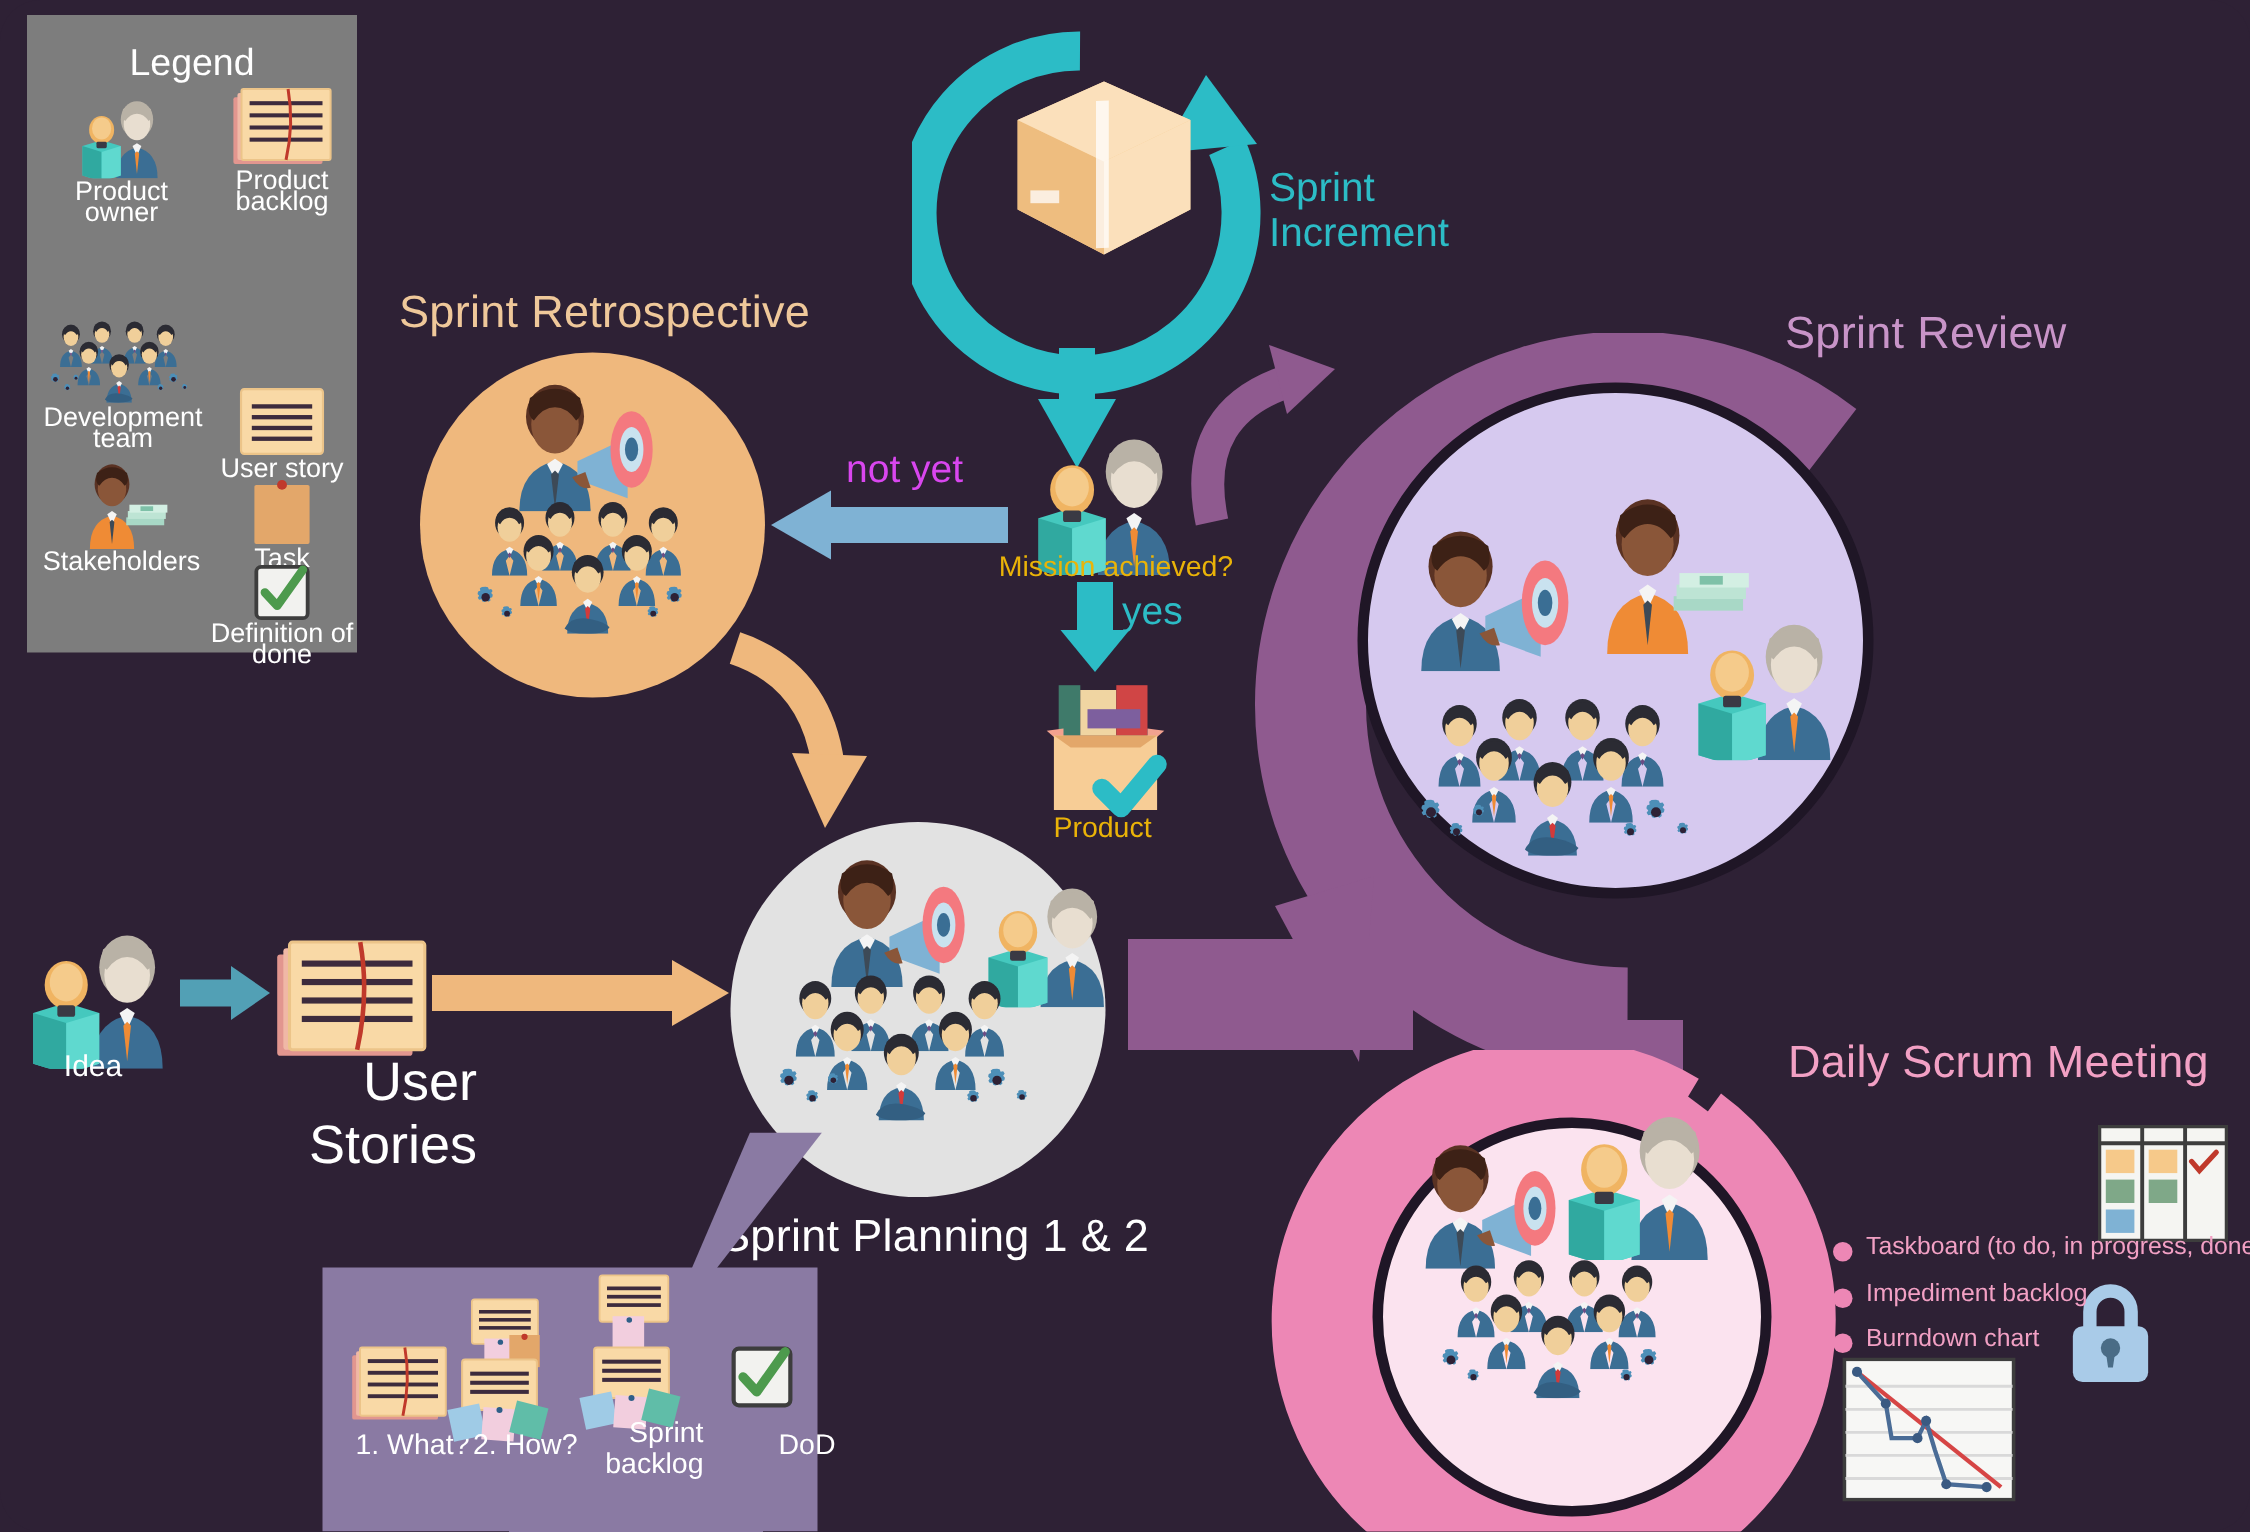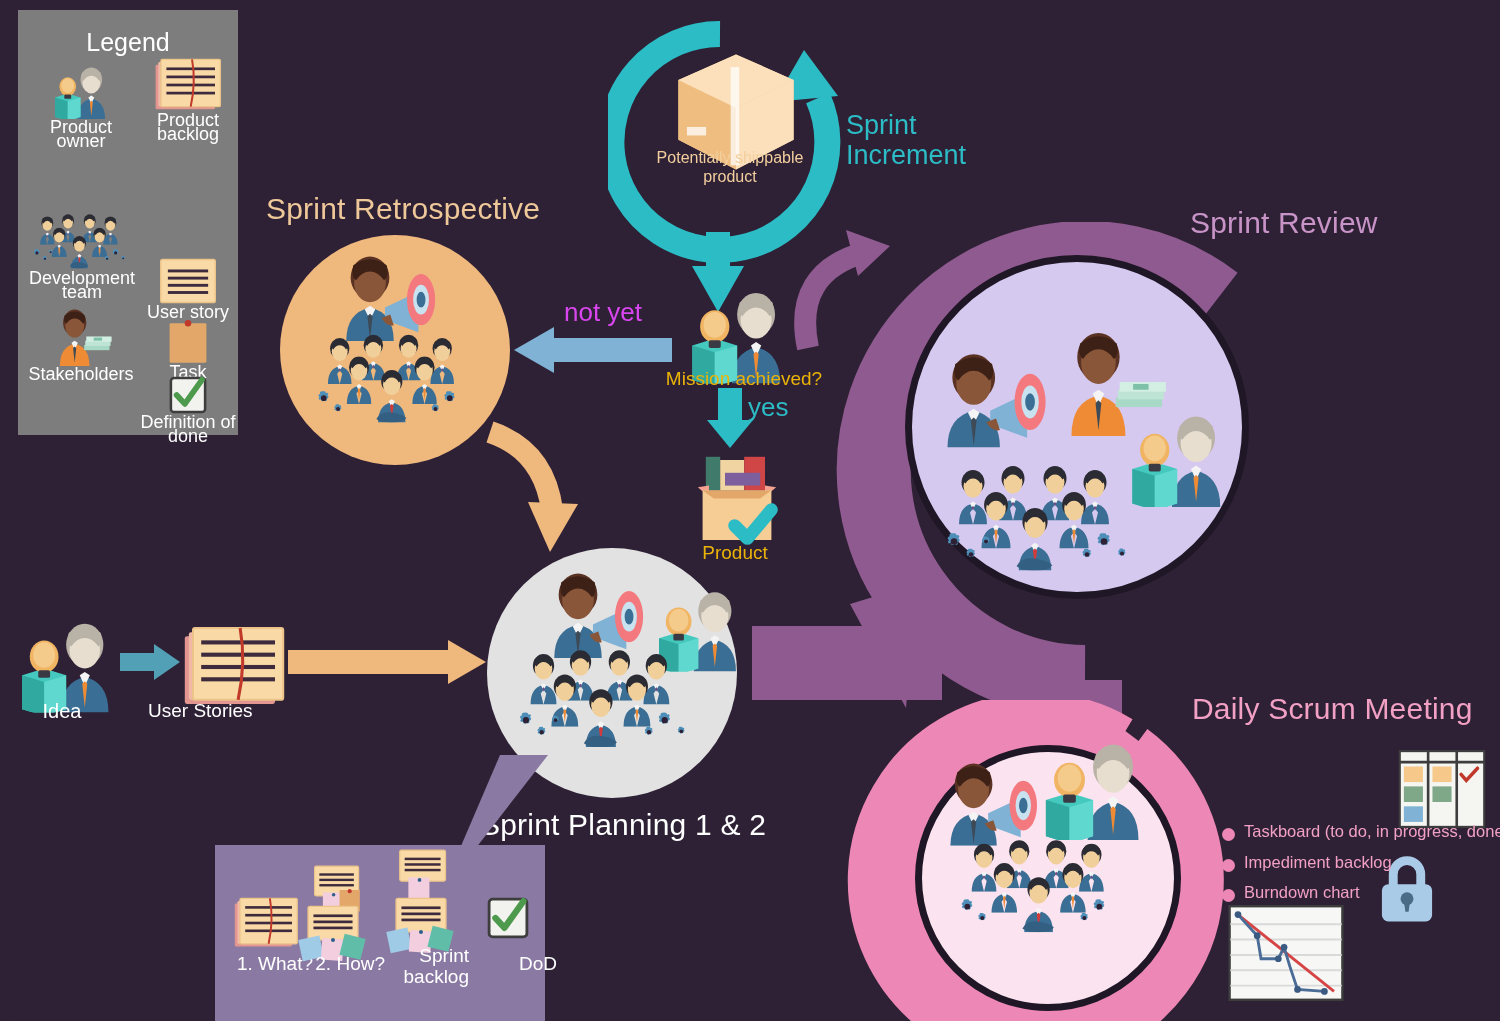--- a/index.html
+++ b/index.html
@@ -302,24 +302,20 @@
     <g fill="none" stroke="#2cbcc6" stroke-width="26">
       <path d="M112 16 a108 108 0 1 0 98 64"></path>
     </g>
     <path d="M196 32 l34 46 l-64 6 z" fill="#2cbcc6"></path>
     <path d="M110 214 l0 46 M110 214" stroke="#2cbcc6" stroke-width="24" fill="none"></path>
     <path d="M84 248 l52 0 l-26 46 z" fill="#2cbcc6"></path>
   </svg>
   <svg class="abs" style="left:672px;top:48px;" width="128" height="128" viewBox="0 0 120 120">
       <use href="#boxclosed"></use>
     </svg>
-  <div class="abs nosel" style="left:640px;top:148px;width:180px;text-align:center;color:#f3cf9e;font-size:16px;line-height:19px;">
-    <div>Potentially shippable</div>
-    <div>product</div>
-  </div>
   <div class="abs nosel" style="left:846px;top:110px;color:#2cbcc6;font-size:27px;line-height:30px;">
     <div>Sprint</div>
     <div>Increment</div>
   </div>
 
   <svg class="abs" style="left:760px;top:222px;" width="620" height="500">
     <path d="M455 80 a212 212 0 1 0 -130 380 l0 -2" fill="none" stroke="#8f5a8f" stroke-width="74"></path>
     <path d="M90 382 l66 -20 l-10 124 z" fill="#8f5a8f"></path>
   </svg>
 
@@ -464,21 +460,21 @@
   <div class="abs nosel" style="left:10px;top:700px;width:104px;text-align:center;color:#ffffff;font-size:20px;">Idea</div>
 
   <svg class="abs" style="left:120px;top:640px;" width="62" height="44">
     <rect x="0" y="13" width="36" height="18" fill="#52a0b5"></rect>
     <path d="M34 4 l0 36 l26 -18 z" fill="#52a0b5"></path>
   </svg>
 
   <svg class="abs" style="left:180px;top:626px;" width="108" height="82" viewBox="0 0 100 80">
       <use href="#backlog"></use>
     </svg>
-  <div class="abs nosel" style="left:148px;top:700px;width:170px;text-align:left;color:#ffffff;font-size:19px;">User Stories</div>
+  <div class="abs nosel" style="left:148px;top:700px;width:170px;text-align:right;color:#ffffff;font-size:36px;">User Stories</div>
 
   <svg class="abs" style="left:288px;top:640px;" width="200" height="44">
     <rect x="0" y="10" width="164" height="24" fill="#efb87d"></rect>
     <path d="M160 0 l0 44 l38 -22 z" fill="#efb87d"></path>
   </svg>
 
   <div class="abs circ" style="left:487px;top:548px;width:250px;height:250px;background:#e2e2e2;"></div>
   <svg class="abs" style="left:538px;top:570px;" width="124" height="88" viewBox="0 0 140 100">
       <use href="#scrum"></use>
     </svg>

